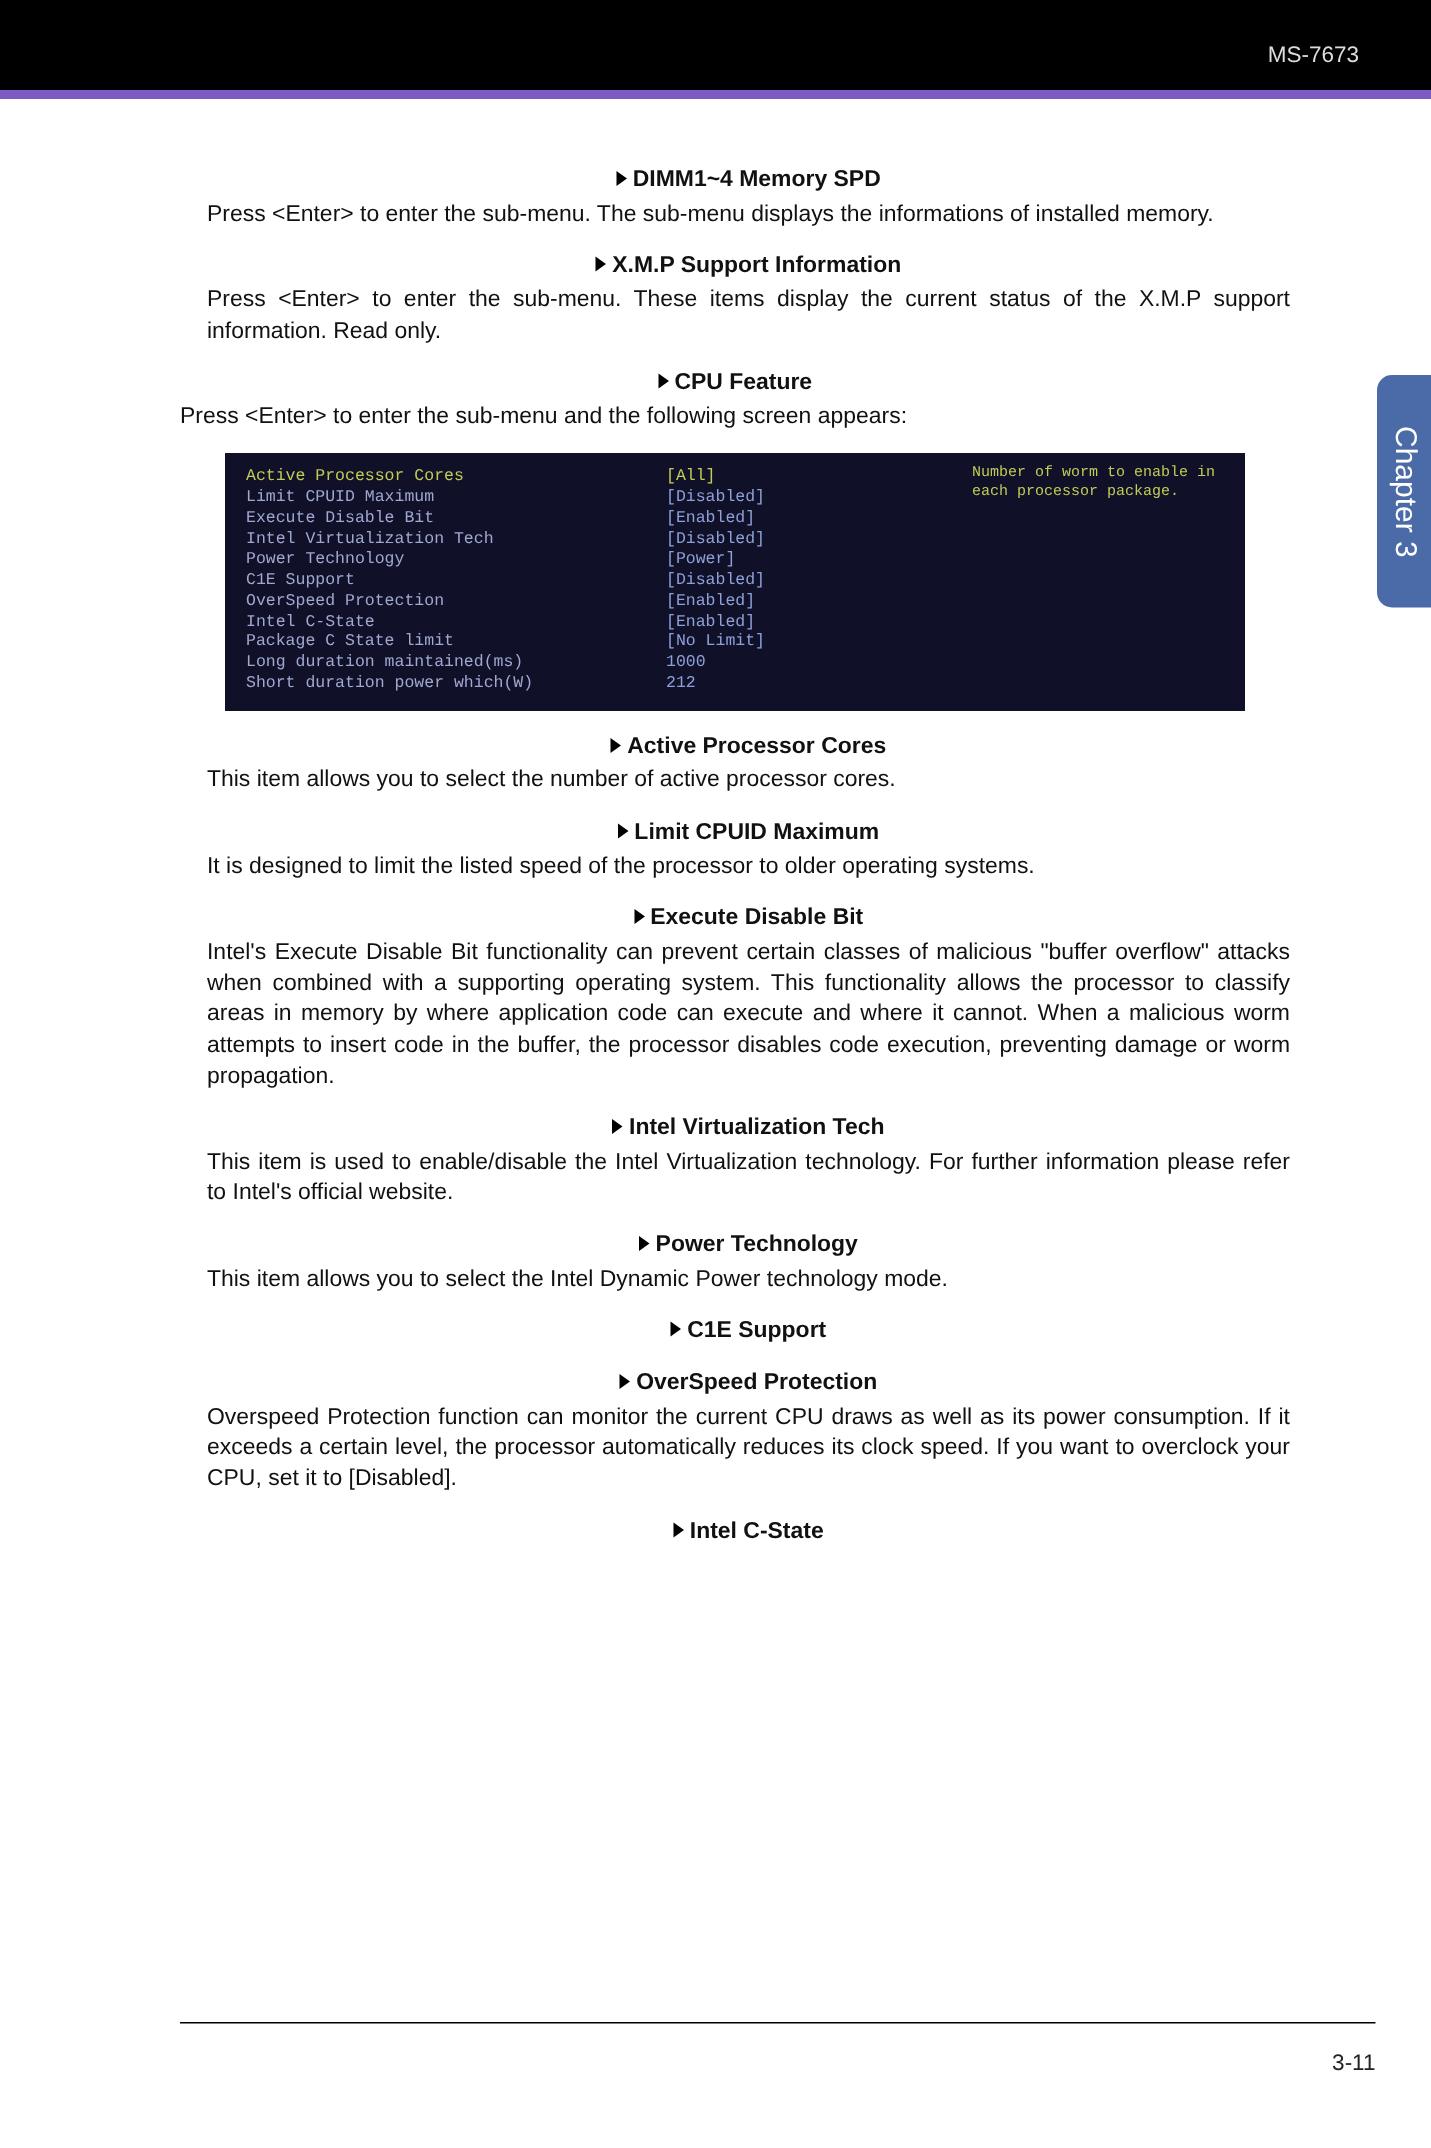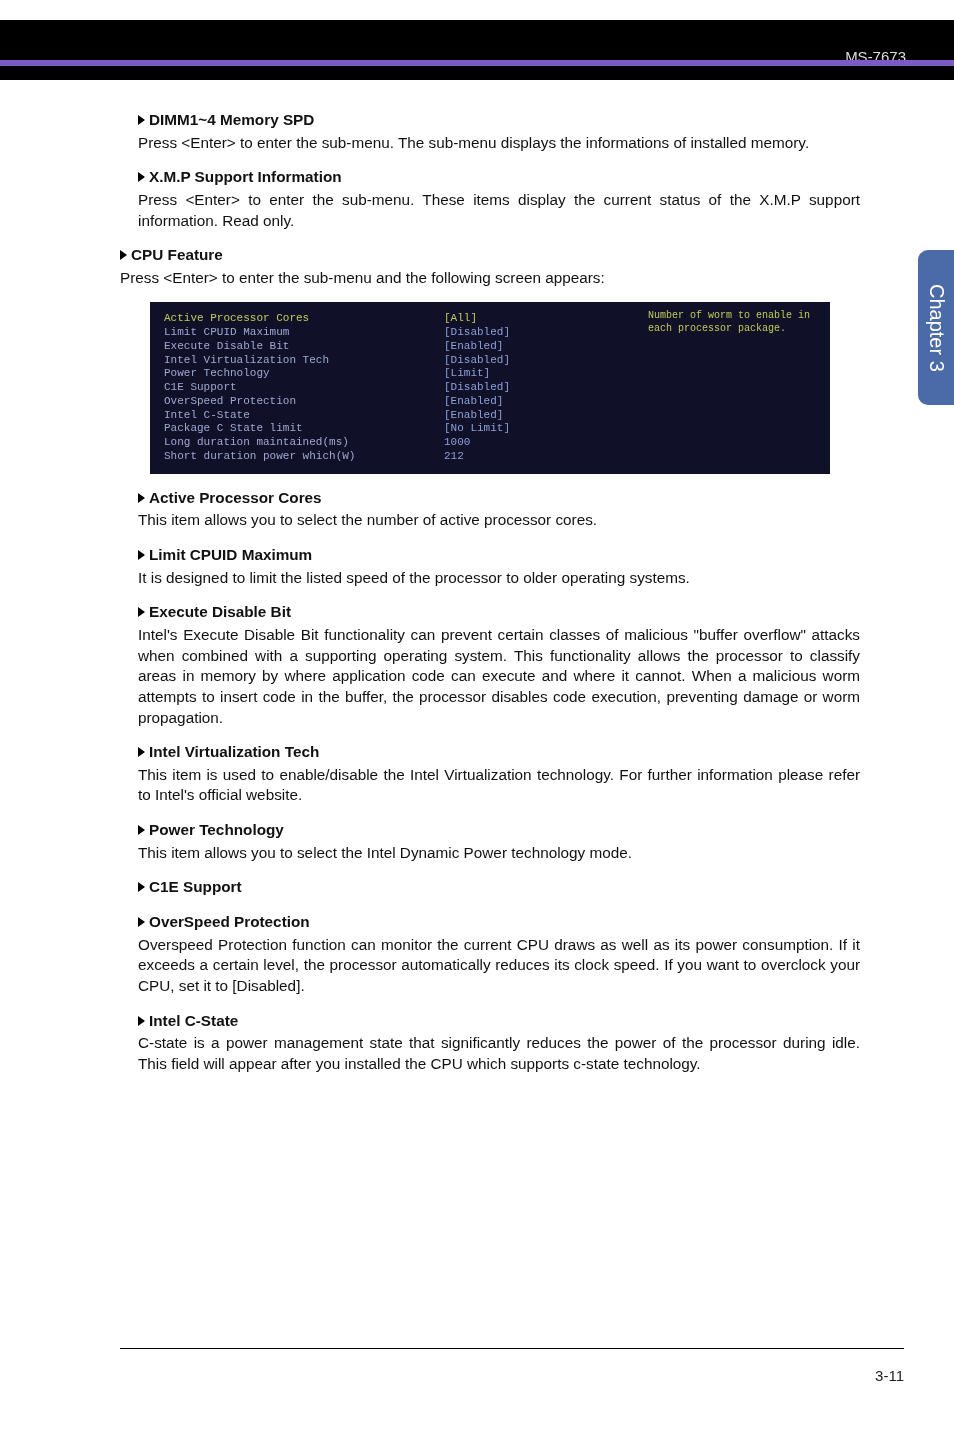--- a/index.html
+++ b/index.html
@@ -21,21 +21,20 @@
   }
   .header-bar {
     position: absolute;
     top: 0; left: 0; right: 0;
     height: 60px;
     background: #000;
     color: #ddd;
     font-size: 15px;
     text-align: right;
     padding: 28px 48px 0 0;
-    margin-top: 20px;
   }
   .purple-strip {
     position: absolute;
     top: 60px; left: 0; right: 0;
     height: 6px;
     background: #7c5cc4;
   }
   .side-tab {
     position: absolute;
     right: 0;
@@ -60,20 +59,21 @@
     width: 740px;
     color: #111;
     font-size: 15.3px;
     line-height: 1.35;
   }
   .content p { margin-bottom: 6px; text-align: justify; }
   .sec-heading {
     font-weight: bold;
     margin-top: 14px;
     margin-bottom: 2px;
+    text-align: center;
   }
   .sec-heading .tri {
     display: inline-block;
     width: 0; height: 0;
     border-top: 5px solid transparent;
     border-bottom: 5px solid transparent;
     border-left: 7px solid #000;
     margin-right: 4px;
     vertical-align: 0px;
   }
@@ -99,21 +99,21 @@
   .bios-help {
     position: absolute;
     right: 12px; top: 8px;
     width: 170px;
     color: #c0cc55;
     font-size: 10px;
     line-height: 1.25;
   }
   .footer {
     position: absolute;
-    left: 120px; right: 50px;
+    left: 120px; right: 37px;
     bottom: 48px;
   }
   .footer-line {
     border-top: 1px solid #000;
     margin-bottom: 18px;
   }
   .page-num {
     text-align: right;
     color: #222;
     font-size: 15px;
@@ -159,21 +159,21 @@
           <div class="bios-row">
             <span class="k">Execute Disable Bit</span>
             <span class="v">[Enabled]</span>
           </div>
           <div class="bios-row">
             <span class="k">Intel Virtualization Tech</span>
             <span class="v">[Disabled]</span>
           </div>
           <div class="bios-row">
             <span class="k">Power Technology</span>
-            <span class="v">[Limit]</span>
+            <span class="v">[Power]</span>
           </div>
           <div class="bios-row">
             <span class="k">C1E Support</span>
             <span class="v">[Disabled]</span>
           </div>
           <div class="bios-row">
             <span class="k">OverSpeed Protection</span>
             <span class="v">[Enabled]</span>
           </div>
           <div class="bios-row">
@@ -211,21 +211,20 @@
 
       <div class="sec-heading"><span class="tri"></span><span>Power Technology</span></div>
       <p>This item allows you to select the Intel Dynamic Power technology mode.</p>
 
       <div class="sec-heading"><span class="tri"></span><span>C1E Support</span></div>
 
       <div class="sec-heading"><span class="tri"></span><span>OverSpeed Protection</span></div>
       <p>Overspeed Protection function can monitor the current CPU draws as well as its power consumption. If it exceeds a certain level, the processor automatically reduces its clock speed. If you want to overclock your CPU, set it to [Disabled].</p>
 
       <div class="sec-heading"><span class="tri"></span><span>Intel C-State</span></div>
-      <p>C-state is a power management state that significantly reduces the power of the processor during idle. This field will appear after you installed the CPU which supports c-state technology.</p>
     </div>
 
   </div>
 
   <div class="footer">
     <div class="footer-line"></div>
     <div class="page-num">3-11</div>
   </div>
 
 </div>

